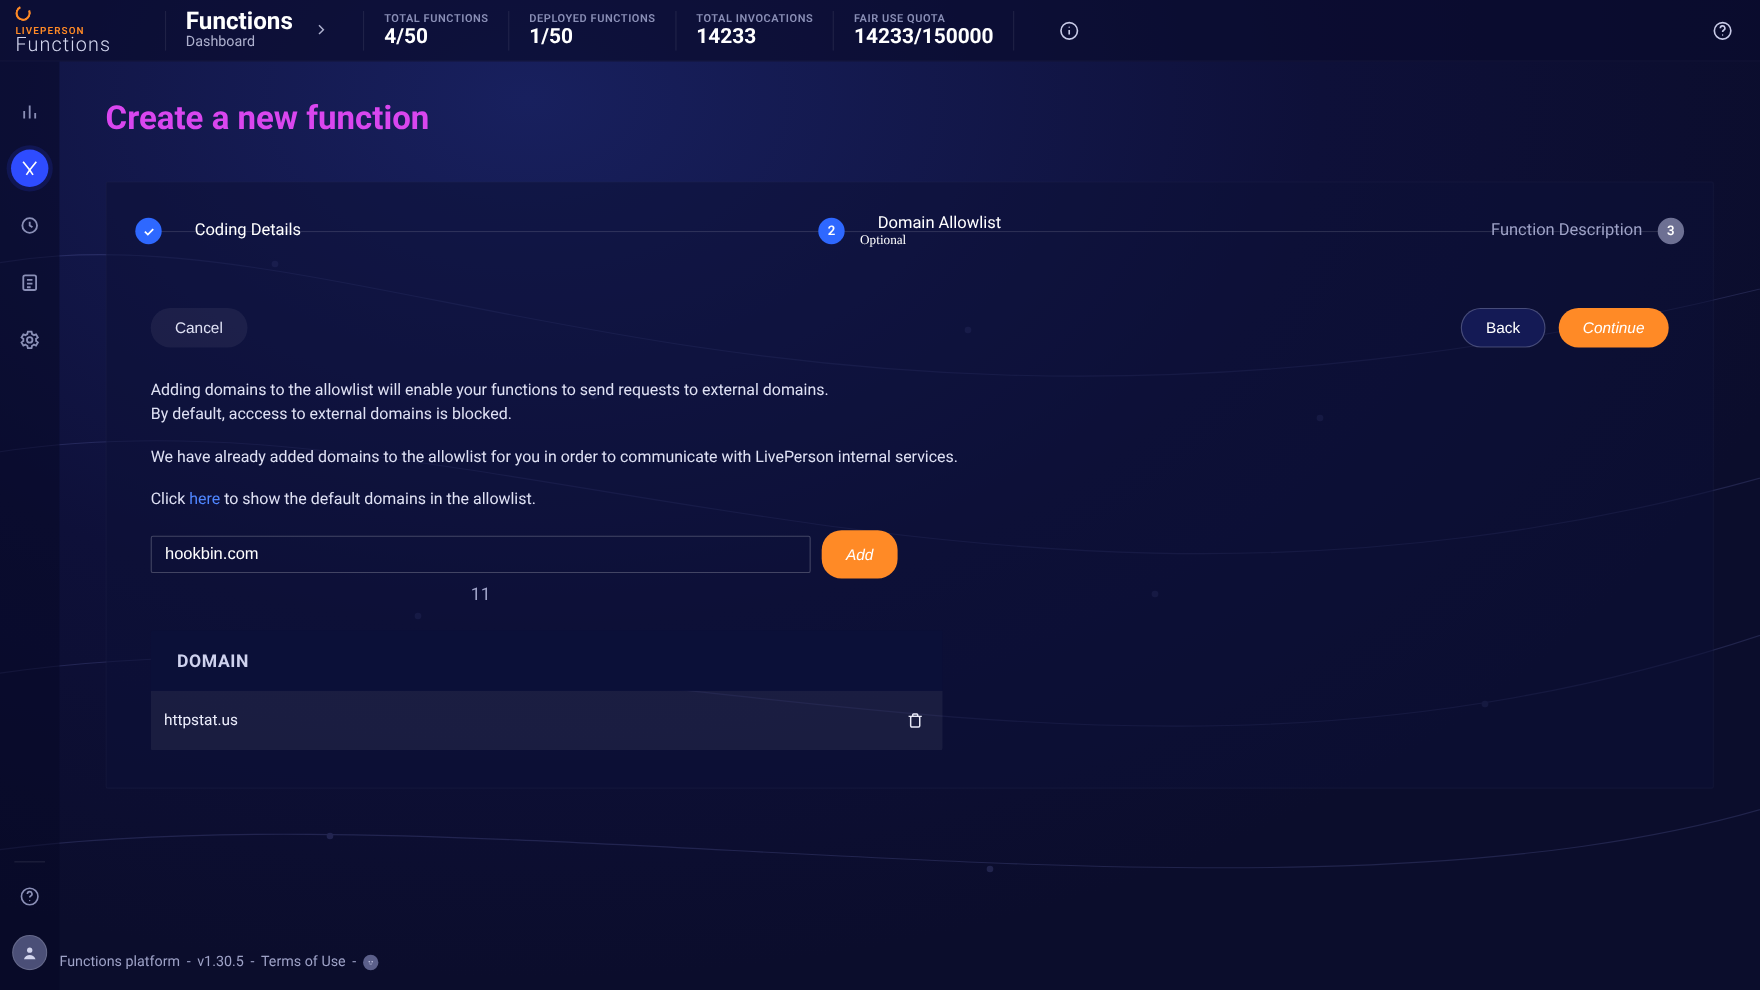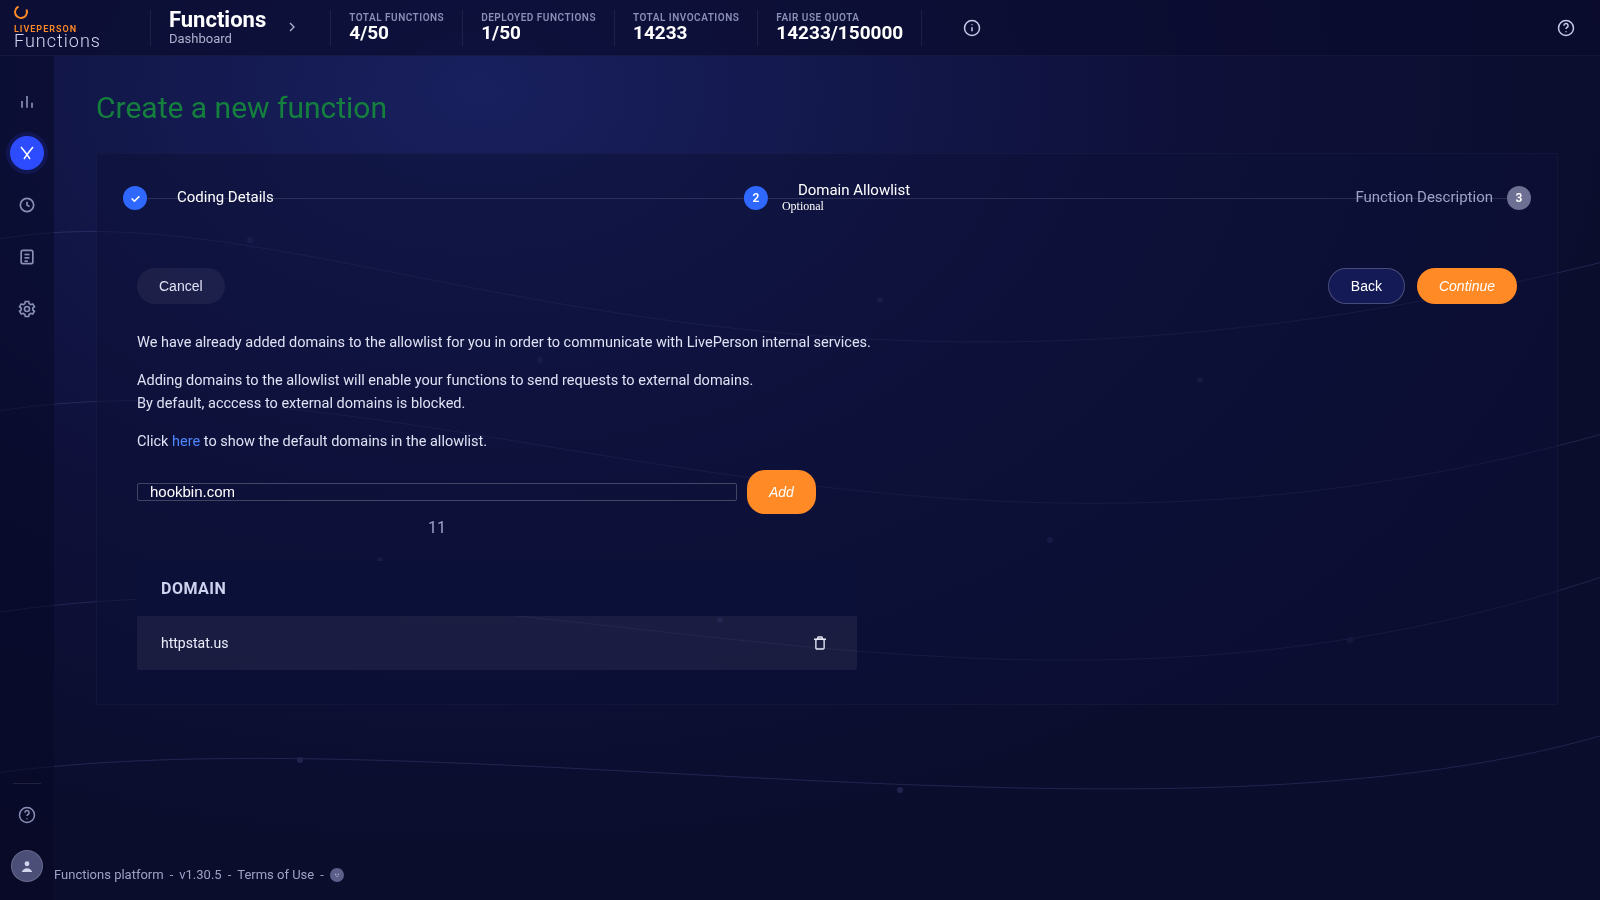--- a/index.html
+++ b/index.html
@@ -36,21 +36,21 @@
   .rail { position:absolute; left:0; top:56px; bottom:0; width:54px; background: rgba(8,10,38,0.55); display:flex; flex-direction:column; align-items:center; padding-top:28px; z-index:3;}
   .rail-item { width:34px; height:34px; display:flex; align-items:center; justify-content:center; margin-bottom:18px; color:#8a8fb6; cursor:pointer; border-radius:50%; }
   .rail-item.active { background:#2e4cff; color:#fff; box-shadow: 0 0 0 4px rgba(46,76,255,0.15);}
   .rail-spacer { flex:1; }
   .rail-divider { width:28px; height:1px; background: rgba(255,255,255,0.1); margin: 6px 0 14px; }
   .rail-avatar { width:32px; height:32px; border-radius:50%; background:#4b4f77; border:1px solid rgba(255,255,255,0.15); margin-bottom:18px; display:flex; align-items:center; justify-content:center;}
   .rail-avatar svg { width:18px; height:18px; color:#d3d5ee;}
 
   
   .main { position:absolute; left:54px; right:0; top:56px; bottom:0; padding: 34px 42px 20px 42px; display:flex; flex-direction:column; z-index:2;}
-  .page-title { font-size:30px; font-weight:400; color:#15803d; margin-bottom: 28px; }
+  .page-title { font-size:30px; font-weight:700; color:#d946ef; margin-bottom: 40px; }
 
   .card { background: rgba(13,16,55,0.55); border: 1px solid rgba(255,255,255,0.03); border-radius: 2px; overflow:hidden; }
 
   
   .stepper { position:relative; height:88px; display:flex; align-items:center; padding: 0 26px; }
   .step-line { position:absolute; left:26px; right:26px; top:44px; height:1px; background: rgba(255,255,255,0.12); }
   .step { position:relative; display:flex; align-items:center; gap:14px; background: transparent; z-index:1; }
   .step.middle { position:absolute; left:50%; transform:translateX(-50%);}
   .step.right { margin-left:auto; }
   .step-bullet { width:24px; height:24px; border-radius:50%; display:flex; align-items:center; justify-content:center; font-size:12px; font-weight:600; flex:none;}
@@ -73,27 +73,27 @@
   .btn-outline { background: #141a55; color:#fff; border:1px solid rgba(255,255,255,0.22); }
   .btn-primary { background:#ff8a26; color:#fff;font-style:italic; }
   .actions-row .spacer { flex:1; }
   .actions-row .btn + .btn { margin-left:12px; }
 
   .helptext { font-size:14.5px; color:#dfe1f4; line-height:1.55; max-width: 920px;}
   .helptext p { margin-bottom: 16px; }
   .helptext a { color:#4f86ff; text-decoration:none; cursor:pointer;}
 
   .input-row { display:flex; align-items:center; gap:10px; margin-top: 4px;}
-  .domain-input { width: 600px; height:18px; border:1px solid rgba(255,255,255,0.22); background: transparent; color:#fff; font-size:15px; padding: 0 12px; outline:none; border-radius:2px;}
+  .domain-input { width: 600px; height:34px; border:1px solid rgba(255,255,255,0.22); background: transparent; color:#fff; font-size:15px; padding: 0 12px; outline:none; border-radius:2px;}
   .domain-input::placeholder { color:#8a8fb6;}
   .char-count { width:600px; text-align:center; font-size:16px; color:#9ea2c7; margin-top:4px;}
 
   .domain-table { width: 720px; margin-top: 24px; border-radius:2px; overflow:hidden;}
   .domain-th { background: #0b1038; padding: 18px 24px; font-size:16px; letter-spacing:0.5px; color:#cfd2ee; font-weight:700;}
-  .domain-row { background: rgba(255,255,255,0.06); padding: 14px 24px; display:flex; align-items:center; justify-content:space-between; font-size:14px; color:#eceefc;gap:16px;}
+  .domain-row { background: rgba(255,255,255,0.06); padding: 14px 12px; display:flex; align-items:center; justify-content:space-between; font-size:14px; color:#eceefc;gap:16px;}
   .del-btn { background:none; border:none; cursor:pointer; color:#e8e9f7; padding:4px; border-radius:4px;}
   .del-btn svg { width:18px; height:18px; display:block;}
 
   
   .footer { position:absolute; left:0; right:0; bottom:0; padding: 14px 0 18px 0; font-size:13px; color:#9ea2c7; display:flex; align-items:center; gap:6px;}
   .footer a { color:#9ea2c7; text-decoration:none;}
   .dot { width:14px; height:14px; border-radius:50%; background:#5b5f8a; display:inline-flex; align-items:center; justify-content:center; font-size:9px; color:#d3d5ee;}
 </style>
 </head>
 <body>
@@ -267,25 +267,25 @@
 
     <div class="card-body">
       <div class="actions-row">
         <button class="btn btn-ghost">Cancel</button>
         <div class="spacer"></div>
         <button class="btn btn-outline">Back</button>
         <button class="btn btn-primary">Continue</button>
       </div>
 
       <div class="helptext">
-        <p>We have already added domains to the allowlist for you in order to communicate with LivePerson internal services.</p>
         <p>
           <span>Adding domains to the allowlist will enable your functions to send requests to external domains.</span><br>
           <span>By default, acccess to external domains is blocked.</span>
         </p>
+        <p>We have already added domains to the allowlist for you in order to communicate with LivePerson internal services.</p>
         <p>
           <span>Click </span><a>here</a><span> to show the default domains in the allowlist.</span>
         </p>
       </div>
 
       <div class="input-row">
         <input class="domain-input" value="hookbin.com" placeholder="Enter domain" style="">
         <button class="btn btn-primary" style="height:44px;">Add</button>
       </div>
       <div class="char-count">11</div>

